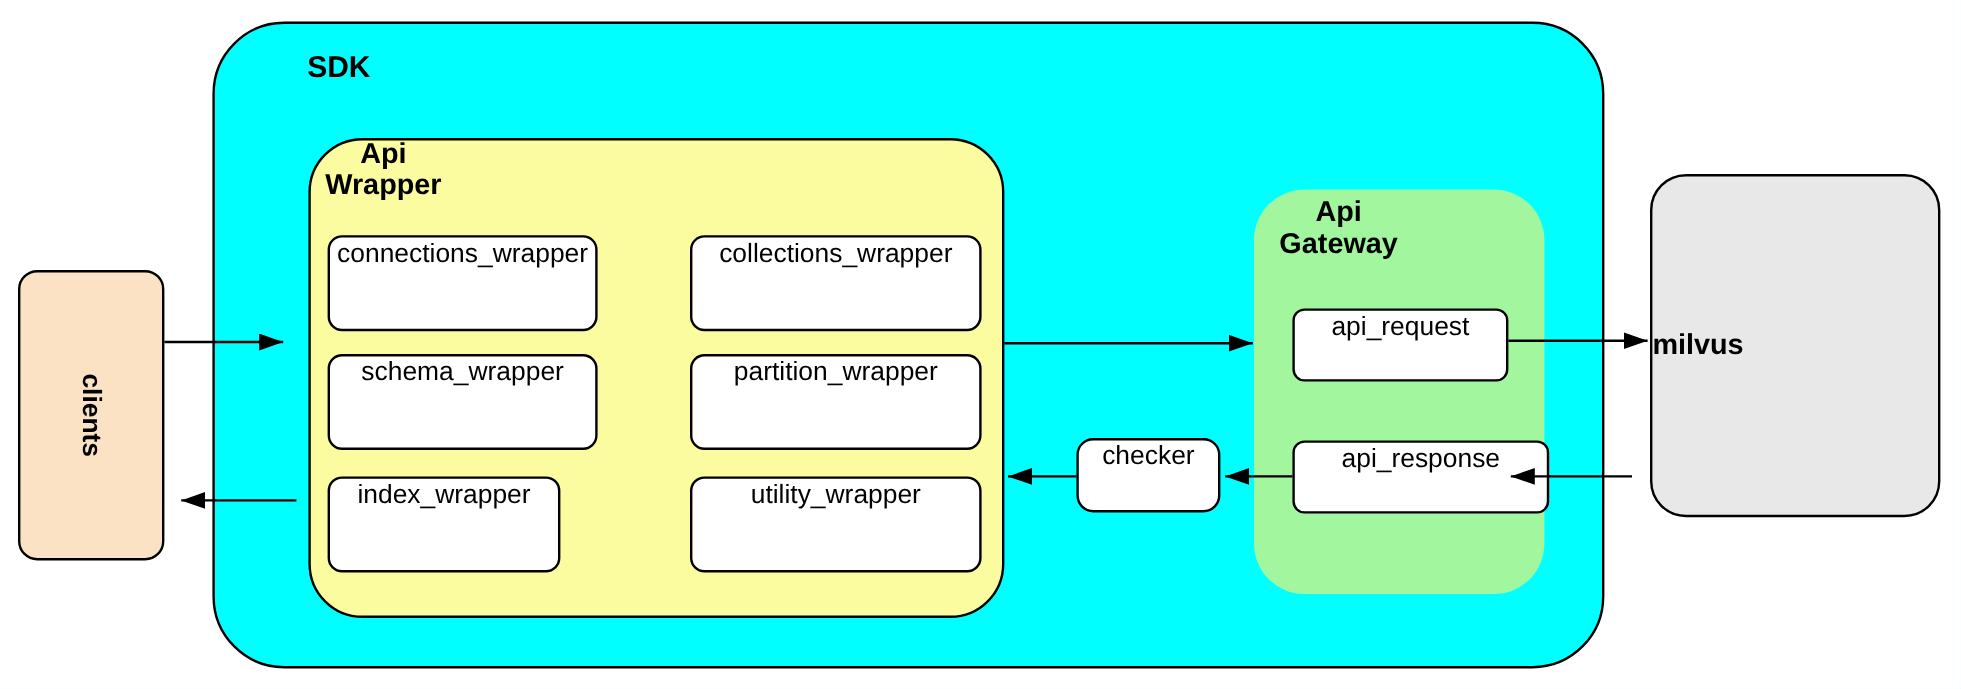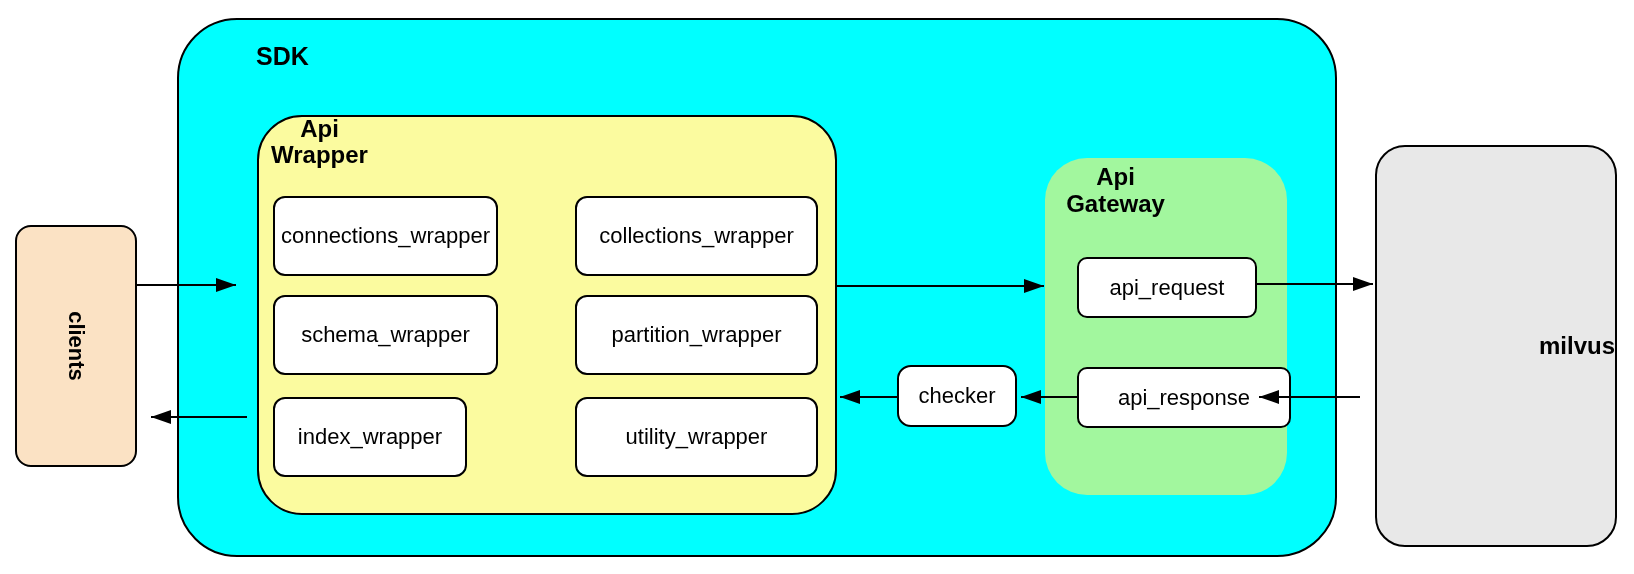--- a/index.html
+++ b/index.html
@@ -37,24 +37,24 @@
     border: none;
     z-index: 2;
   }
   .clients {
     left: 15px; top: 225px; width: 122px; height: 242px;
     border-radius: 16px;
     z-index: 2;
     display: flex; align-items: center; justify-content: center;
   }
   .milvus {
-    left: 1375px; top: 145px; width: 242px; height: 402px;
+    left: 1375px; top: 145px; width: 242px; height: 286px;
     border-radius: 30px;
     z-index: 2;
-    display: flex; align-items: center; justify-content: flex-end;
+    display: flex; align-items: center; justify-content: flex-start;
   }
 
   
   .container-label {
     position: absolute;
     font-weight: bold;
     color: #000000;
     white-space: pre-line;
     z-index: 3;
   }
@@ -66,21 +66,21 @@
   .api-gateway-label {
     left: 1048px; top: 163px; width: 135px;
     font-size: 24px; line-height: 27px; text-align: center;
   }
 
   
   .node {
     background: #ffffff;
     border: 2px solid #000000;
     border-radius: 12px;
-    display: flex; align-items: center; justify-content: center;
+    display: flex; align-items: flex-start; justify-content: center;
     font-size: 22px;
     color: #000000;
     z-index: 4;
   }
   .n-connections { left: 273px; top: 196px; width: 225px; height: 80px; }
   .n-collections { left: 575px; top: 196px; width: 243px; height: 80px; }
   .n-schema      { left: 273px; top: 295px; width: 225px; height: 80px; }
   .n-partition   { left: 575px; top: 295px; width: 243px; height: 80px; }
   .n-index       { left: 273px; top: 397px; width: 194px; height: 80px; }
   .n-utility     { left: 575px; top: 397px; width: 243px; height: 80px; }

